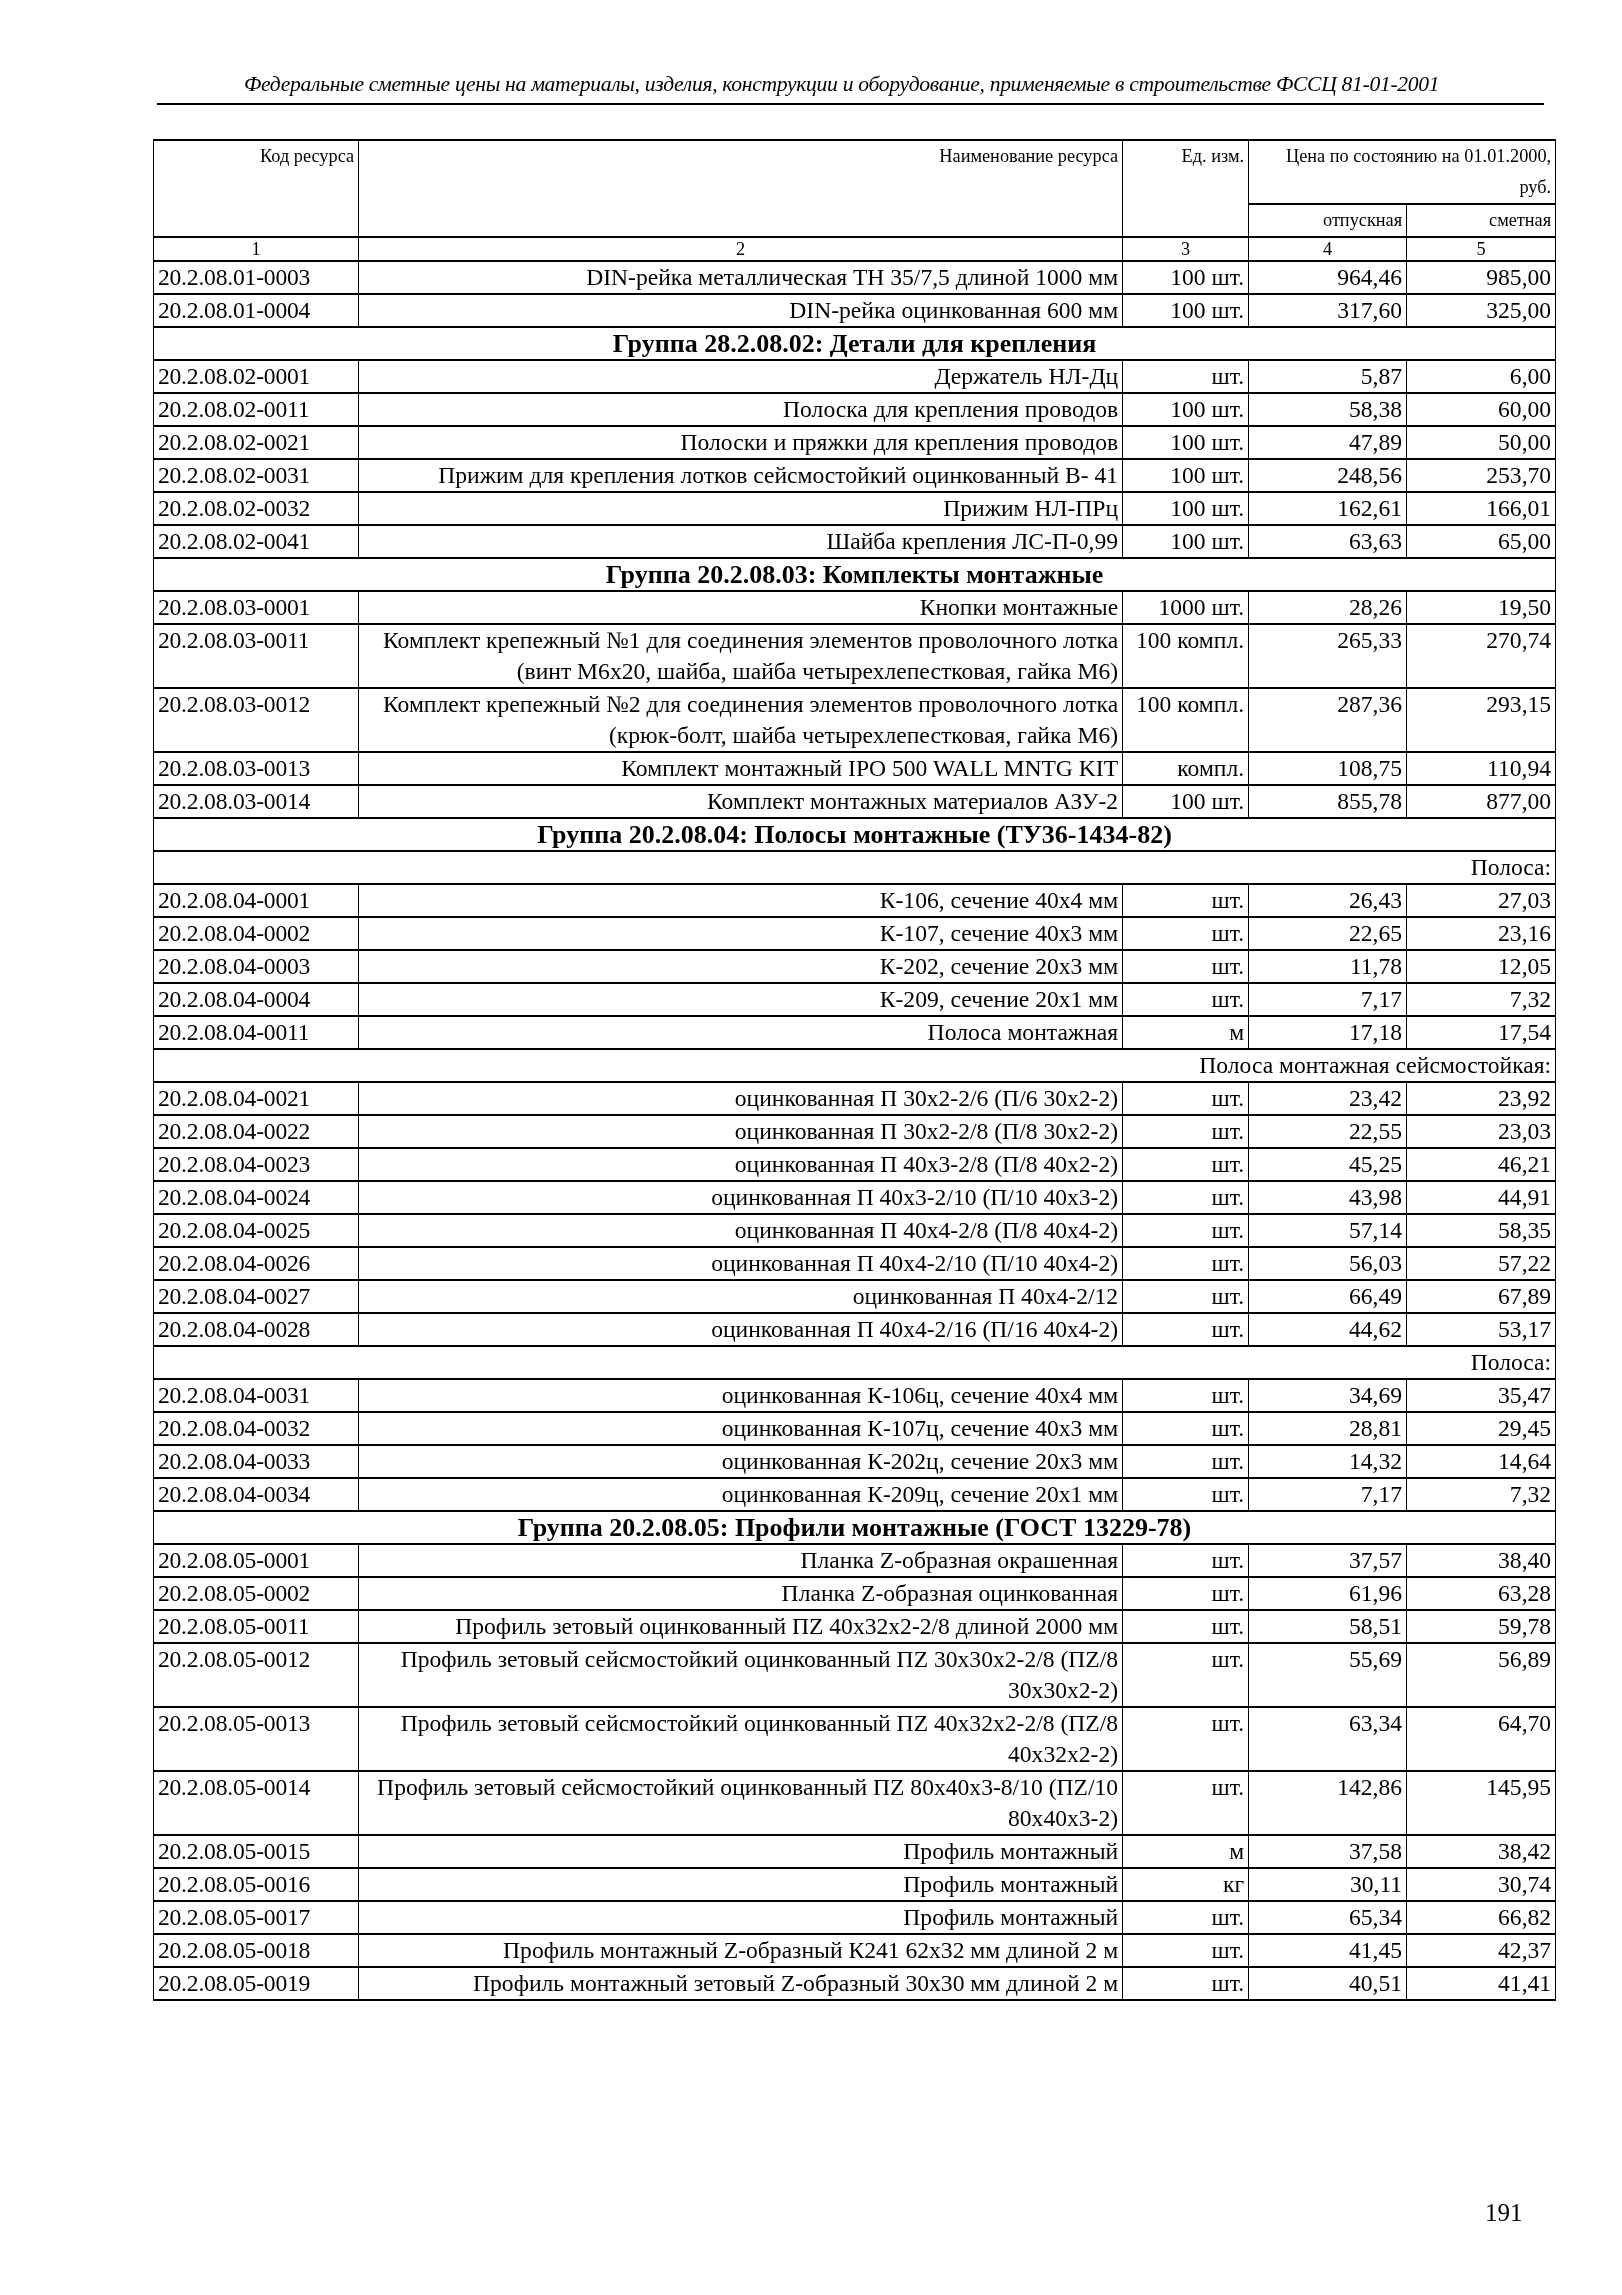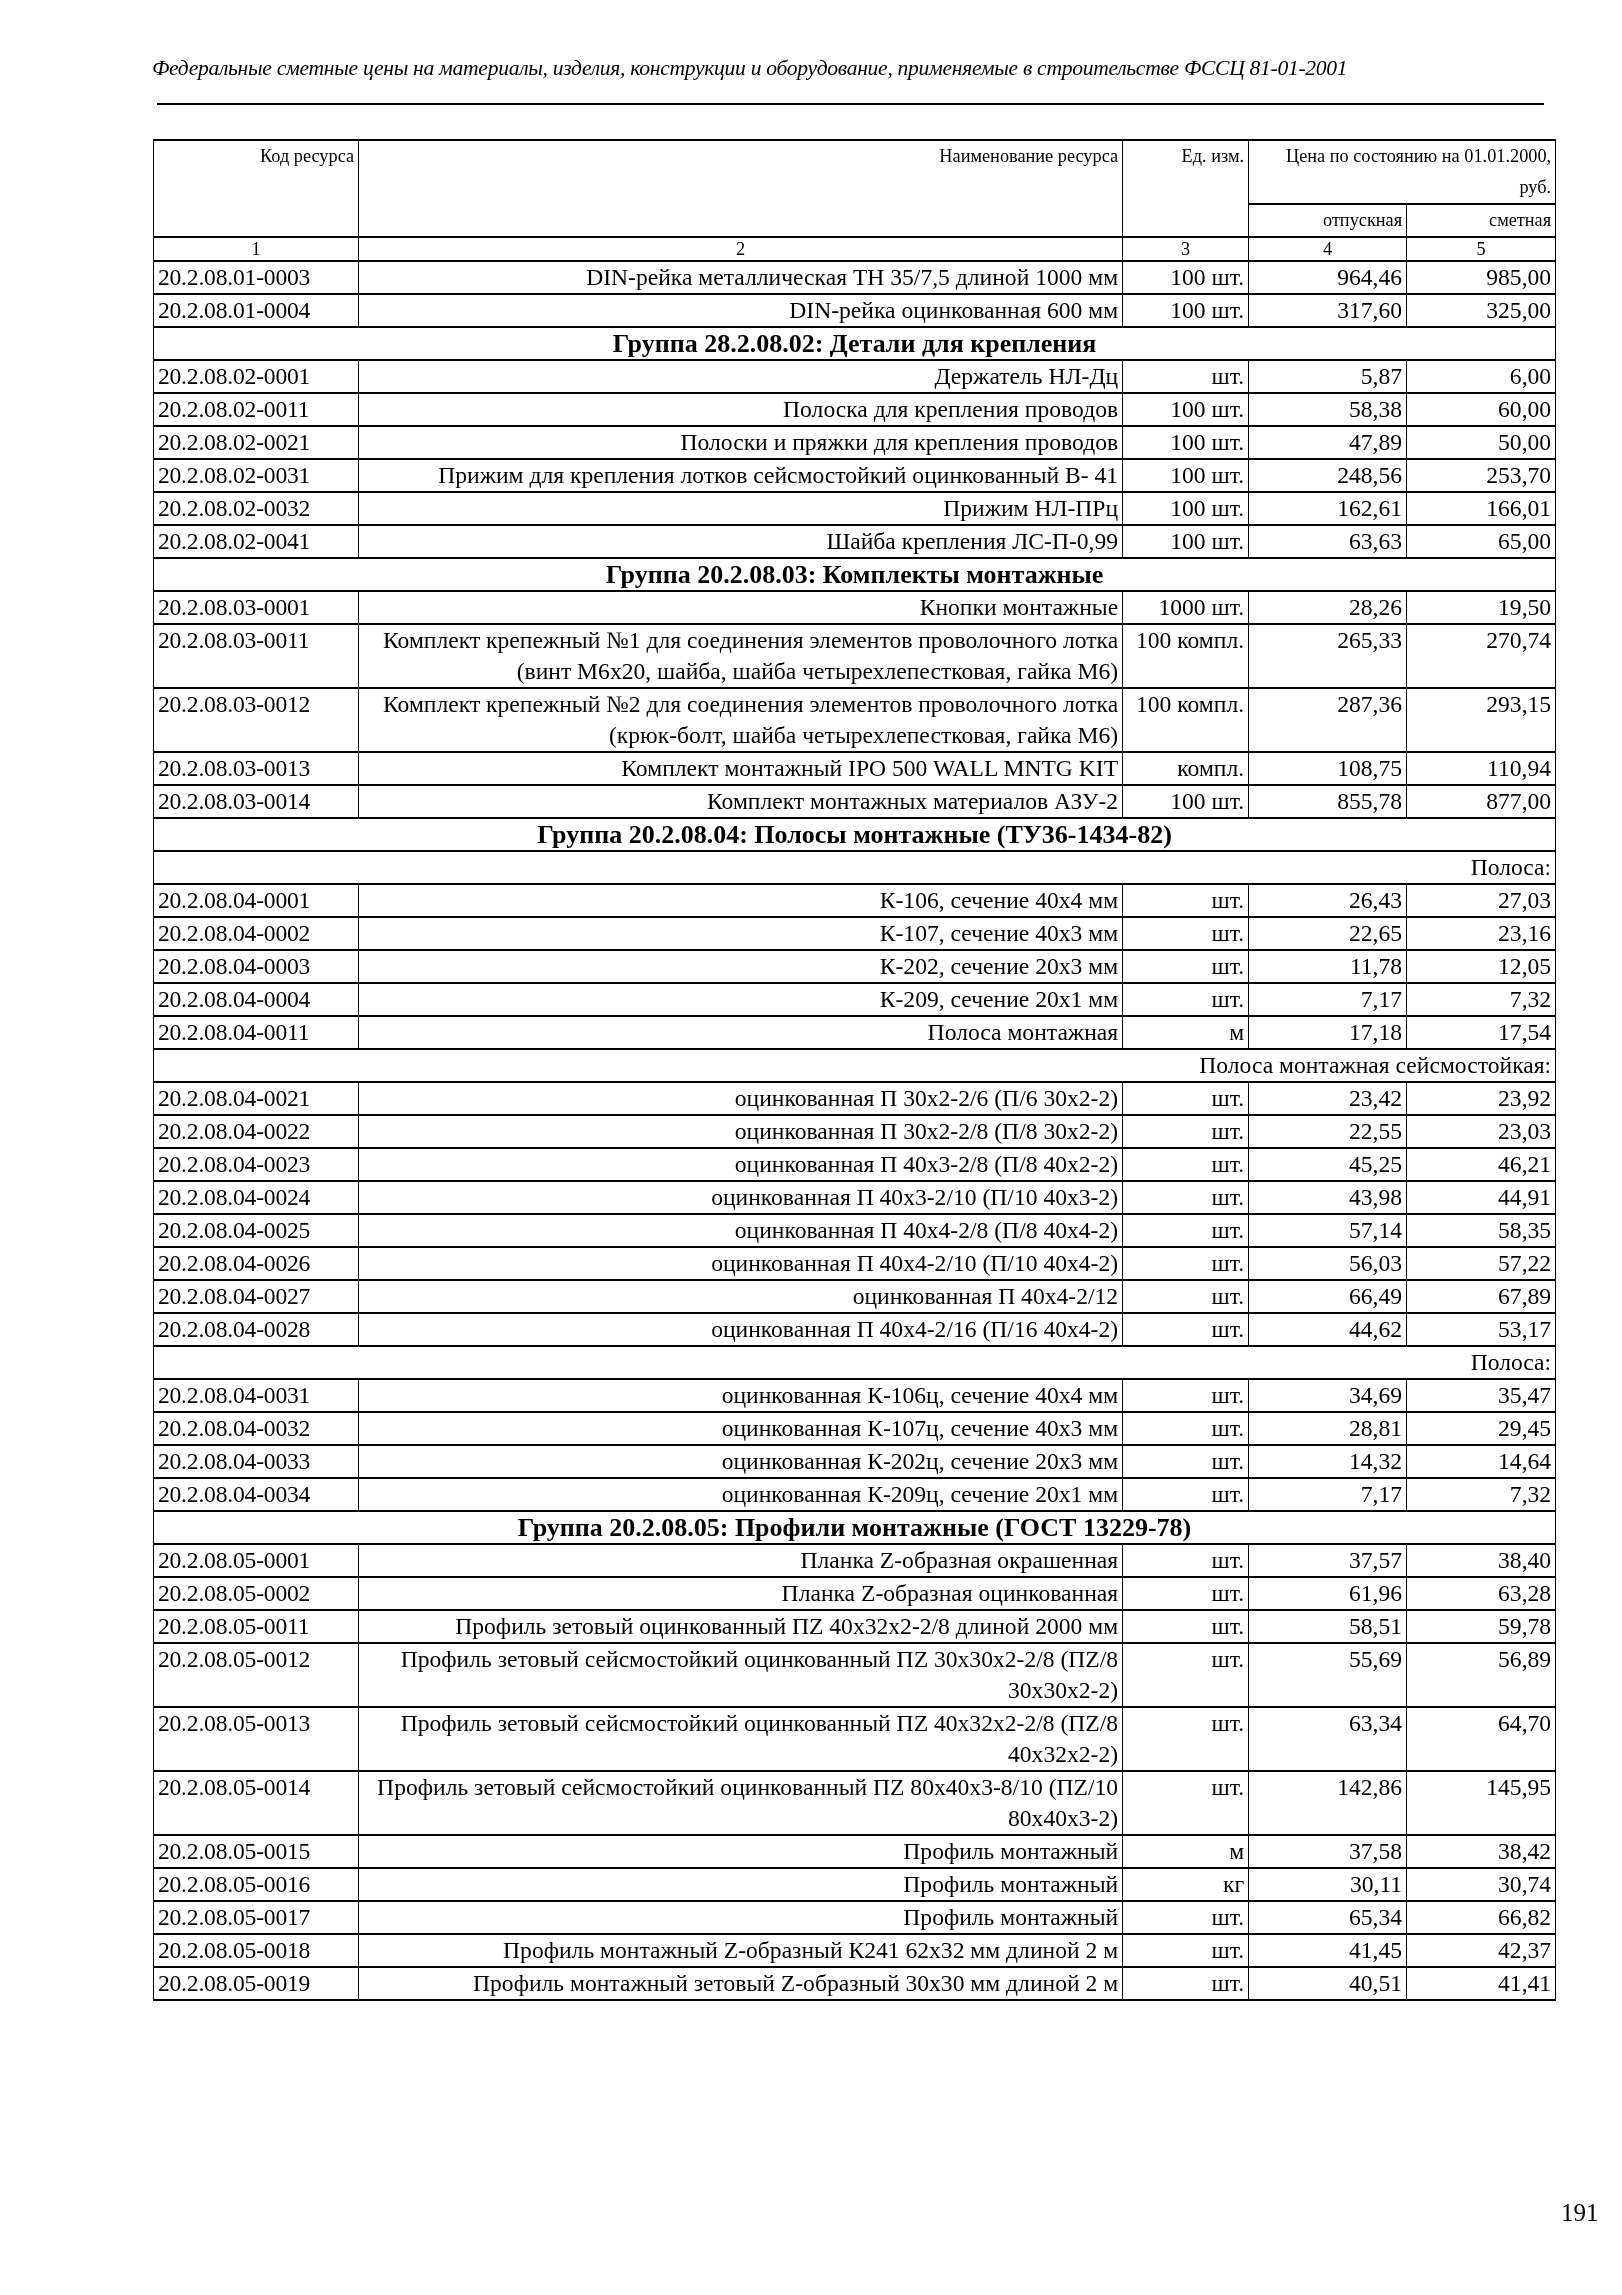--- a/index.html
+++ b/index.html
@@ -1,22 +1,22 @@
 <!DOCTYPE html>
 <html style="font-size:10.5px"><head>
 <meta charset="utf-8">
 <style>
   html, body { margin: 0; padding: 0; background: #ffffff; }
   body {
     width: 1623px; height: 2295px; position: relative; overflow: hidden;
     font-family: "Liberation Serif", "DejaVu Serif", serif; color: #000;
   }
   .running-header {
-    position: absolute; left: 152px; top: 56px; width: 1403px;
-    text-align: left; font-style: italic; font-size: 21.6px;
+    position: absolute; left: 152px; top: 72px; width: 1403px;
+    text-align: center; font-style: italic; font-size: 21.6px;
     letter-spacing: -0.3px; padding-right: 23.6px; box-sizing: border-box;
     white-space: nowrap;
   }
   .header-rule {
     position: absolute; left: 157px; top: 103px; width: 1387px; height: 2px; background: #000;
   }
   table.price-table {
     position: absolute; left: 153px; top: 139px; width: 1402px;
     border-collapse: collapse; table-layout: fixed; font-size: 23.6px;
   }
@@ -39,21 +39,21 @@
   td.name { padding-left: 5.2px; text-align: right; }
   td.name.indent { padding-left: 42px; }
   td.unit { text-align: right; }
   td.price { text-align: right; padding-right: 6.5px; }
   tr.group td {
     text-align: center; font-weight: bold; font-size: 26px; line-height: 31px;
   }
   tr.subhead td.name { border-left: none; }
   tr.subhead td.blank { border-right: none; }
   .page-number {
-    position: absolute; left: 1561px; top: 2199px; font-size: 25px;
+    position: absolute; left: 1485px; top: 2199px; font-size: 25px;
   }
 </style>
 </head>
 <body>
 
 <div class="running-header">Федеральные сметные цены на материалы, изделия, конструкции и оборудование, применяемые в строительстве ФССЦ 81-01-2001</div>
 <div class="header-rule"></div>
 
 <table class="price-table">
   <colgroup>

